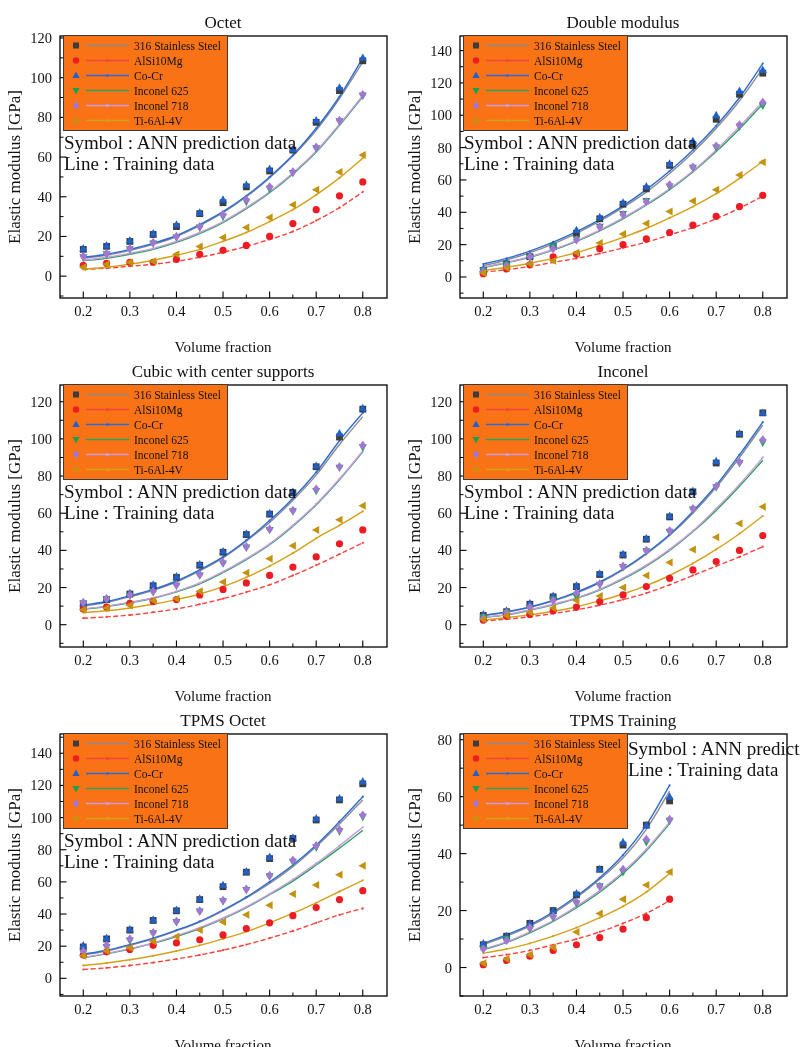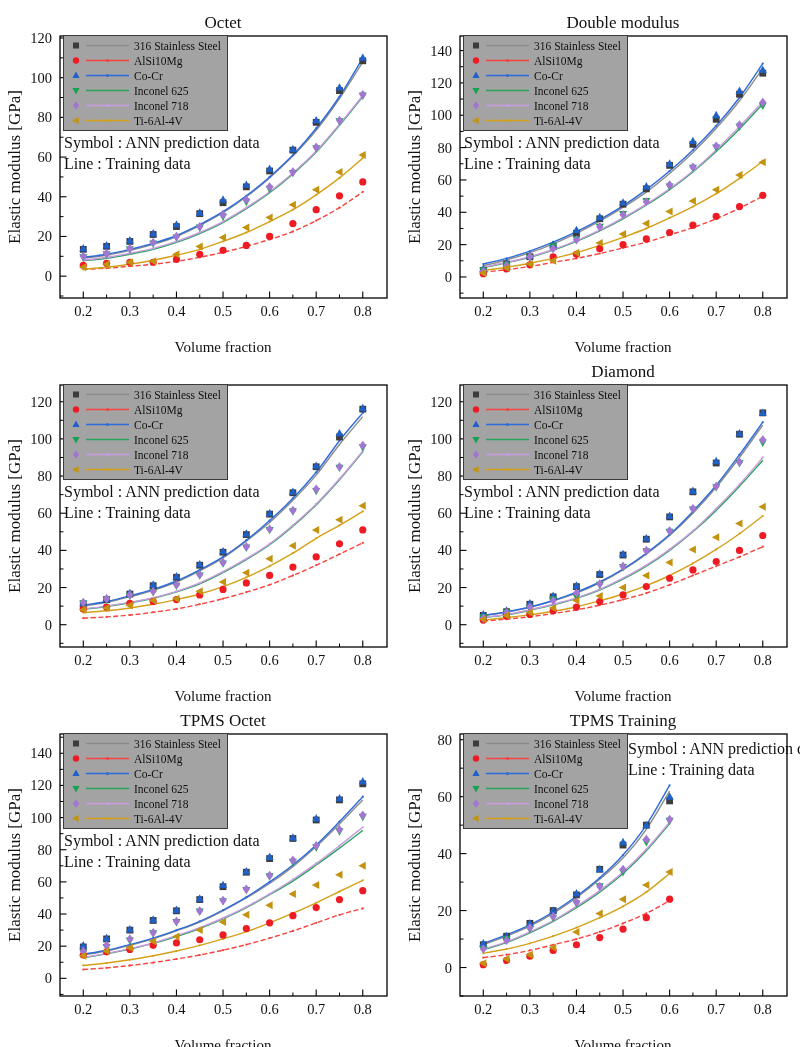--- a/index.html
+++ b/index.html
@@ -4,26 +4,26 @@
 <style>
   html,body{margin:0;padding:0;background:#ffffff;}
   body{width:800px;height:1047px;font-family:"Liberation Serif",serif;color:#111;}
   .grid{display:grid;grid-template-columns:400px 400px;grid-auto-rows:349px;width:800px;}
   .cell{position:relative;width:400px;height:349px;overflow:hidden;margin-top:12px;}
   .title{position:absolute;left:223px;top:1px;transform:translateX(-50%);font-size:17px;white-space:nowrap;}
   .ylabel{position:absolute;left:15px;top:155px;transform:translate(-50%,-50%) rotate(-90deg);font-size:17px;white-space:nowrap;}
   .xlabel{position:absolute;left:223px;top:327px;transform:translateX(-50%);font-size:15px;white-space:nowrap;}
   svg.plot{position:absolute;left:0;top:0;width:400px;height:349px;}
   svg.plot text{font-family:"Liberation Serif",serif;fill:#111;}
-  .legend{position:absolute;left:63px;top:23px;background:#a3a3a3;border:1.4px solid #3a3a3a;
+  .legend{position:absolute;left:63px;top:23px;background:#f97316;border:1.4px solid #3a3a3a;
           padding:2px 6px 2px 5px;display:flex;flex-direction:column;}
   .legend-item{display:flex;align-items:center;height:15px;}
   .legend-item svg{display:block;}
   .legend-label{font-size:11.5px;margin-left:3px;white-space:nowrap;}
-  .note{position:absolute;left:64px;top:120px;font-size:16px;line-height:21px;white-space:nowrap;}
+  .note{position:absolute;left:64px;top:120px;font-size:19px;line-height:21px;white-space:nowrap;}
   .note.note-right{left:228px;top:28px;}
 </style>
 </head>
 <body>
 
 <div class="grid">
 
   <div class="cell">
     <div class="title">Octet</div>
     <div class="ylabel">Elastic modulus [GPa]</div>
@@ -569,20 +569,21 @@
         </div>
       </div>
     <div class="note">
       <div>Symbol : ANN prediction data</div>
       <div>Line : Training data</div>
     </div>
     <div class="xlabel">Volume fraction</div>
   </div>
 
   <div class="cell">
+    <div class="title">Cubic with center supports</div>
     <div class="ylabel">Elastic modulus [GPa]</div>
     <svg class="plot" viewBox="0 0 400 349">
         <rect x="60" y="24" width="327" height="262" fill="none" stroke="#000" stroke-width="1.3"></rect>
         <line x1="83.2905982905983" y1="286" x2="83.2905982905983" y2="279.5" stroke="#000" stroke-width="1.1"></line>
         <text x="83.2905982905983" y="304" text-anchor="middle" font-size="14.5">0.2</text>
         <line x1="129.87179487179486" y1="286" x2="129.87179487179486" y2="279.5" stroke="#000" stroke-width="1.1"></line>
         <text x="129.87179487179486" y="304" text-anchor="middle" font-size="14.5">0.3</text>
         <line x1="176.45299145299145" y1="286" x2="176.45299145299145" y2="279.5" stroke="#000" stroke-width="1.1"></line>
         <text x="176.45299145299145" y="304" text-anchor="middle" font-size="14.5">0.4</text>
         <line x1="223.03418803418805" y1="286" x2="223.03418803418805" y2="279.5" stroke="#000" stroke-width="1.1"></line>
@@ -842,21 +843,21 @@
         </div>
       </div>
     <div class="note">
       <div>Symbol : ANN prediction data</div>
       <div>Line : Training data</div>
     </div>
     <div class="xlabel">Volume fraction</div>
   </div>
 
   <div class="cell">
-    <div class="title">Diamond</div>
+    <div class="title">Inconel</div>
     <div class="ylabel">Elastic modulus [GPa]</div>
     <svg class="plot" viewBox="0 0 400 349">
         <rect x="60" y="24" width="327" height="262" fill="none" stroke="#000" stroke-width="1.3"></rect>
         <line x1="83.2905982905983" y1="286" x2="83.2905982905983" y2="279.5" stroke="#000" stroke-width="1.1"></line>
         <text x="83.2905982905983" y="304" text-anchor="middle" font-size="14.5">0.2</text>
         <line x1="129.87179487179486" y1="286" x2="129.87179487179486" y2="279.5" stroke="#000" stroke-width="1.1"></line>
         <text x="129.87179487179486" y="304" text-anchor="middle" font-size="14.5">0.3</text>
         <line x1="176.45299145299145" y1="286" x2="176.45299145299145" y2="279.5" stroke="#000" stroke-width="1.1"></line>
         <text x="176.45299145299145" y="304" text-anchor="middle" font-size="14.5">0.4</text>
         <line x1="223.03418803418805" y1="286" x2="223.03418803418805" y2="279.5" stroke="#000" stroke-width="1.1"></line>

